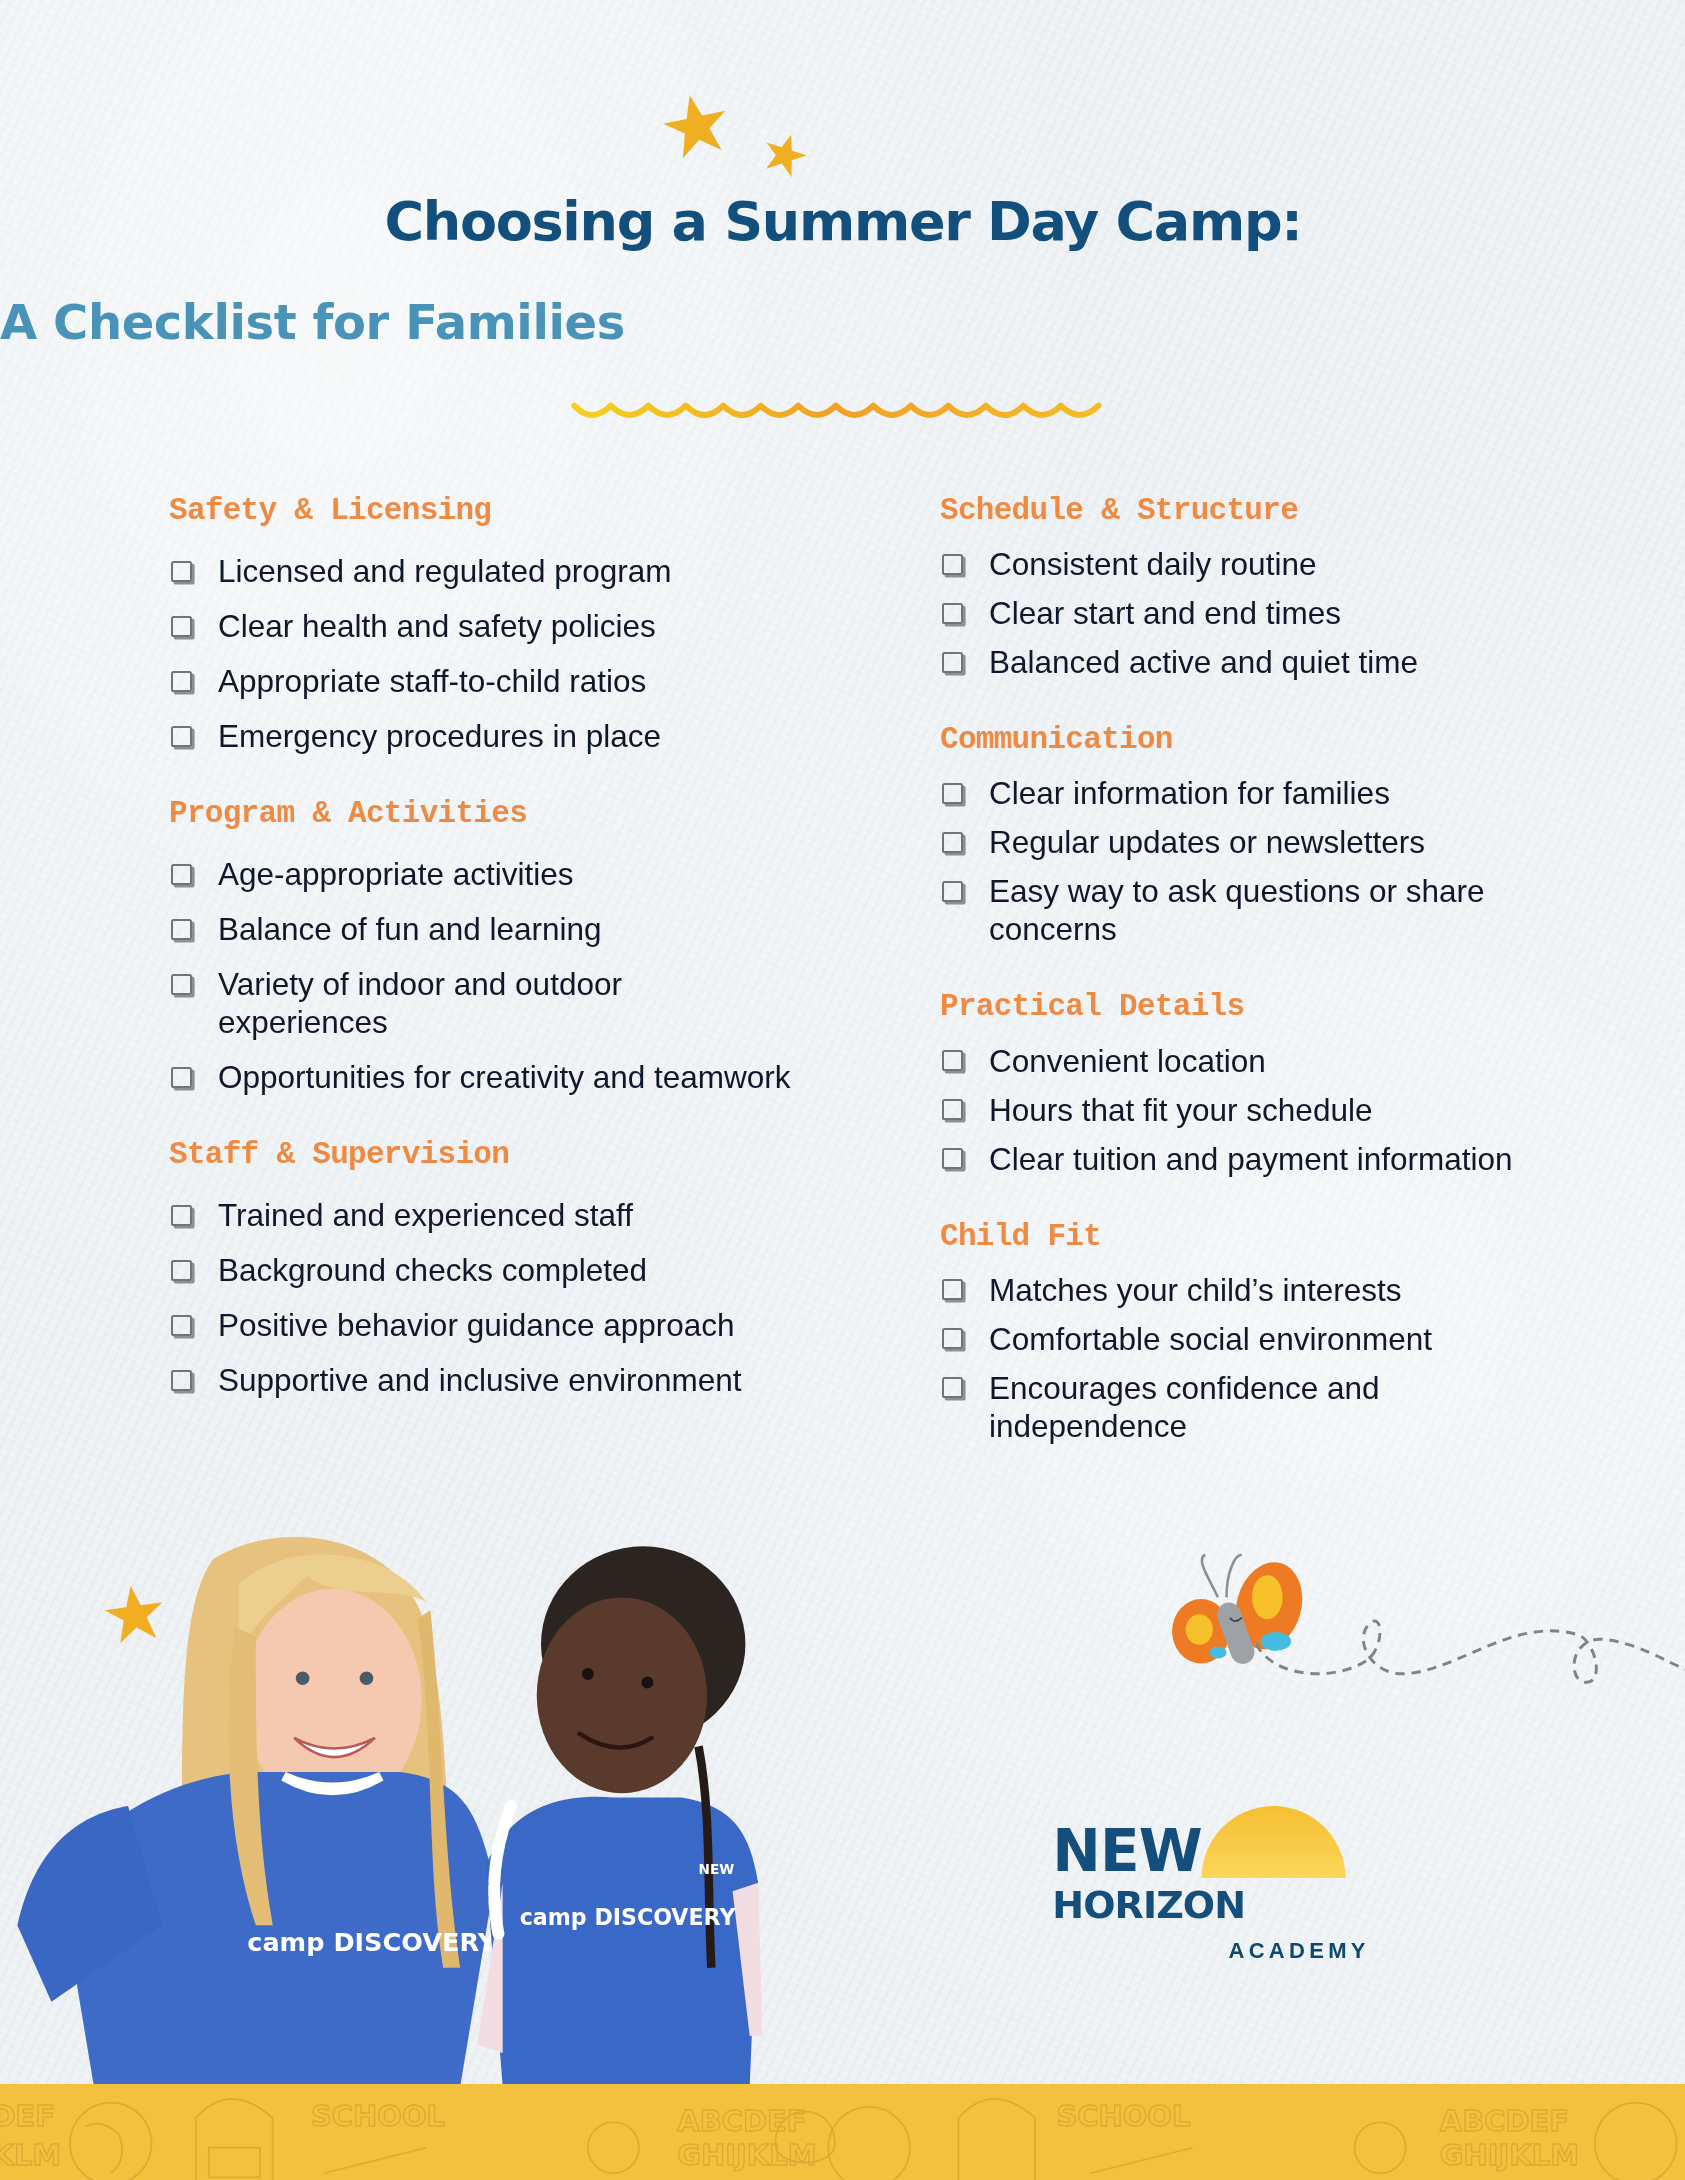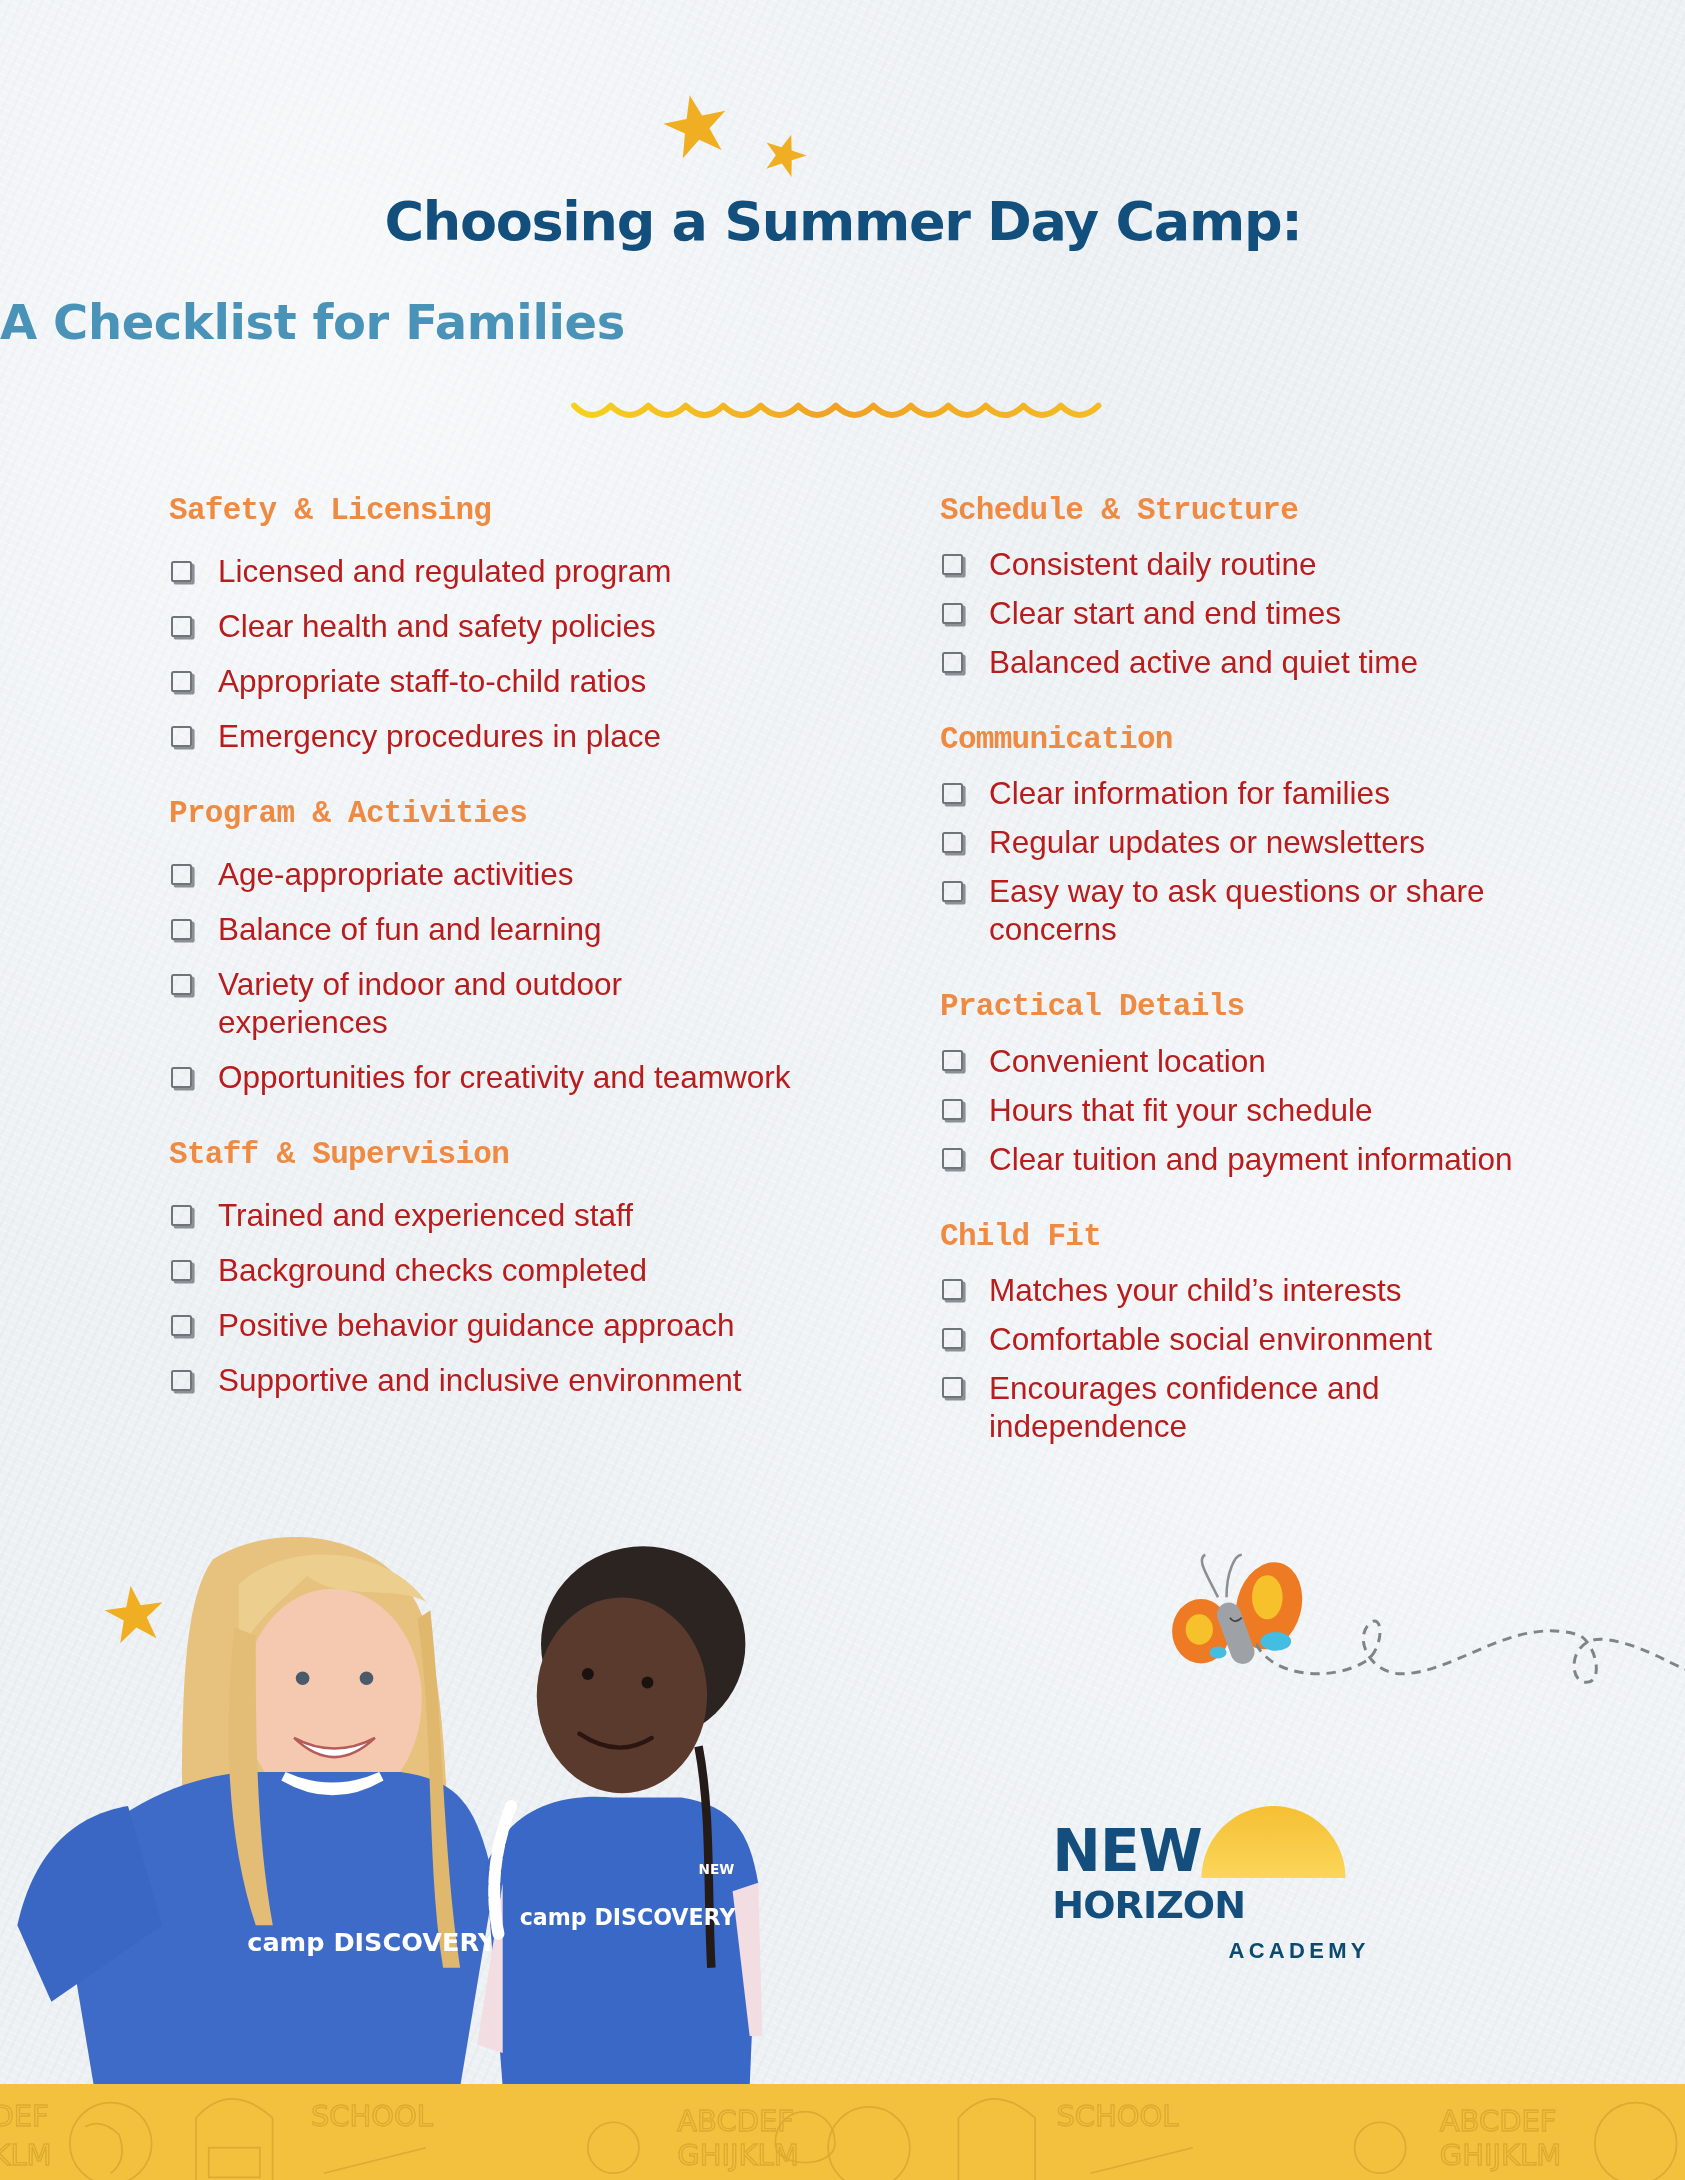--- a/index.html
+++ b/index.html
@@ -57,21 +57,21 @@
     height: 49px;
   }
   .checklist { list-style: none; }
   .col.left .checklist { margin-top: 17px; margin-bottom: 34px; }
   .col.right .checklist { margin-top: 10.2px; margin-bottom: 34px; }
 
   .check-item {
     position: relative;
     font-family: "Liberation Sans", sans-serif;
     font-size: 31.5px;
-    color: #b91c1c;
+    color: #0f172a;
     line-height: 38px;
   }
   .col.left .check-item { padding-left: 49px; margin-bottom: 17px; }
   .col.right .check-item { padding-left: 49px; margin-bottom: 11px; }
 
   .checkbox {
     position: absolute;
     left: 1.7px; top: 8.5px;
     width: 21px; height: 21px;
     border: 2.6px solid #6e7479;
@@ -108,20 +108,21 @@
     letter-spacing: 4.3px;
     color: #0c4a6e;
   }
   .logo-sun { position: absolute; left: 153px; top: 8.5px; width: 145px; height: 72px; }
 
   
   .footer-band {
     left: 0; top: 2084px; width: 1686px; height: 96px;
     background: #f4c13e;
     overflow: hidden;
+    font-weight: bold;
   }
   .footer-pattern { position: absolute; inset: 0; }
   .footer-pattern text {
     font-family: "DejaVu Sans", sans-serif;
     font-size: 34px;
     fill: none;
     stroke: #ddaa32;
     stroke-width: 1.6;
   }
 </style>

